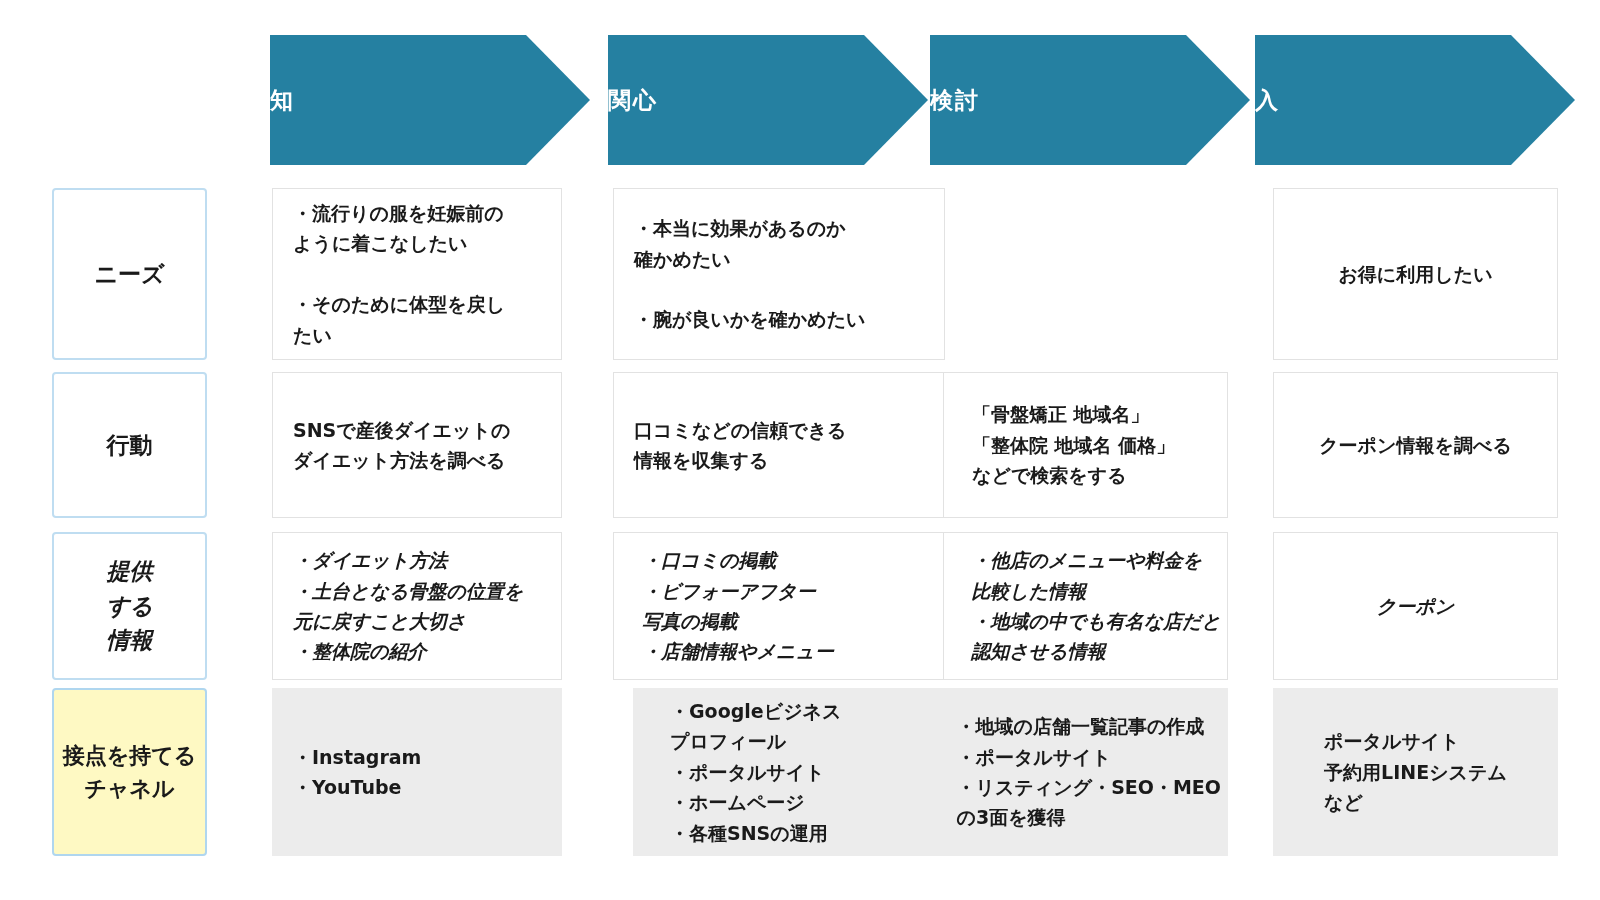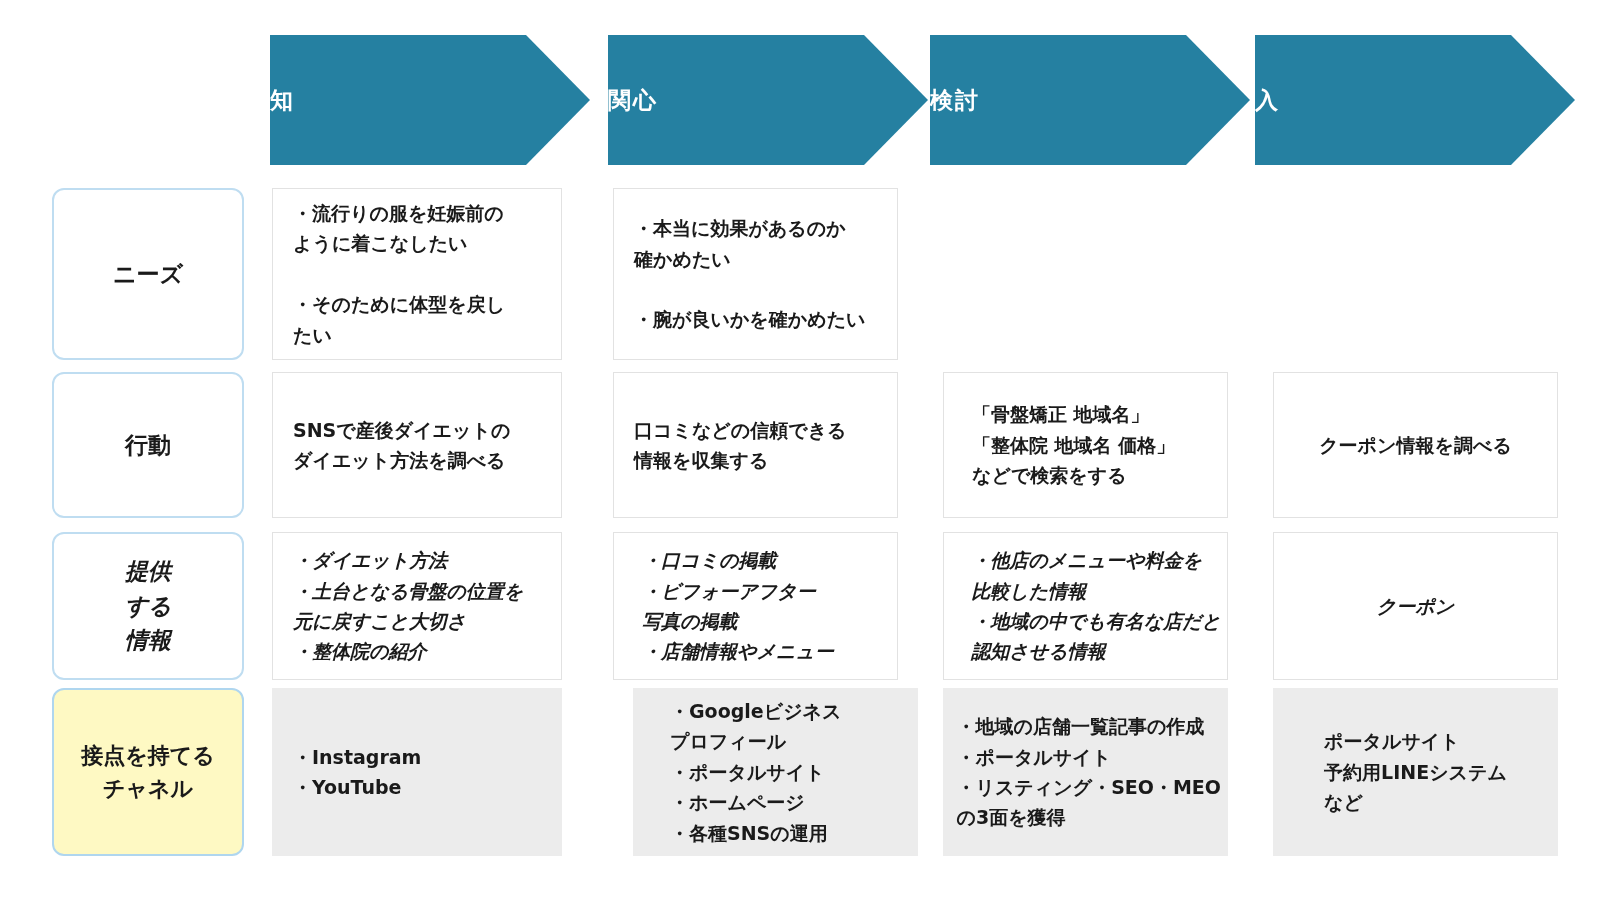--- a/index.html
+++ b/index.html
@@ -22,23 +22,23 @@
   .arrow-label{
     color:#ffffff;font-weight:bold;font-size:23px;letter-spacing:2px;
     white-space:nowrap;
   }
   #arrow-1{left:270px;width:275px;}
   #arrow-2{left:608px;width:272px;}
   #arrow-3{left:930px;width:270px;}
   #arrow-4{left:1255px;width:270px;}
   
   .row-label{
-    position:absolute;left:52px;width:192px;
+    position:absolute;left:52px;width:155px;
     background:#ffffff;
-    border:2px solid #BFDDF1;border-radius:12px;
+    border:2px solid #BFDDF1;border-radius:4px;
     display:flex;align-items:center;justify-content:center;
     text-align:center;font-weight:bold;font-size:23px;line-height:1.5;
     white-space:pre-line;box-sizing:border-box;
   }
   .row-label.channel{
     background:#fef9c3;border-color:#AFD6EF;font-size:22px;
   }
   
   .cell{
     position:absolute;
@@ -53,21 +53,21 @@
   }
   
   .left      {justify-content:flex-start;text-align:left;padding:10px 10px 10px 20px;}
   .left-p28  {justify-content:flex-start;text-align:left;padding:10px 8px 10px 28px;}
   .left-p12  {justify-content:flex-end;text-align:left;padding:10px 6px 10px 12px;}
   .left-p36  {justify-content:flex-start;text-align:left;padding:10px 8px 10px 36px;margin-left:20px;}
   .center    {justify-content:center;text-align:center;padding:10px 8px;}
   .center-block{justify-content:center;text-align:left;padding:10px 8px;}
   
   .c1{left:272px;width:290px;}
-  .c2{left:613px;width:285px;}
+  .c2{left:613px;width:332px;}
   .c3{left:943px;width:285px;}
   .c4{left:1273px;width:285px;}
   
   .r1{top:188px;height:172px;}
   .r2{top:372px;height:146px;}
   .r3{top:532px;height:148px;font-style:italic;}
   .r4{top:688px;height:168px;}
 </style>
 </head>
 <body>
@@ -100,20 +100,23 @@
 ように着こなしたい
 
 ・そのために体型を戻し
 たい</span>
   </div>
   <div class="cell r1 c2 left">
     <span class="cell-text">・本当に効果があるのか
 確かめたい
 
 ・腕が良いかを確かめたい</span>
+  </div>
+  <div class="cell r1 c4 center">
+    <span class="cell-text">お得に利用したい</span>
   </div>
 
   <div class="cell r2 c1 left">
     <span class="cell-text">SNSで産後ダイエットの
 ダイエット方法を調べる</span>
   </div>
   <div class="cell r2 c2 left">
     <span class="cell-text">口コミなどの信頼できる
 情報を収集する</span>
   </div>

